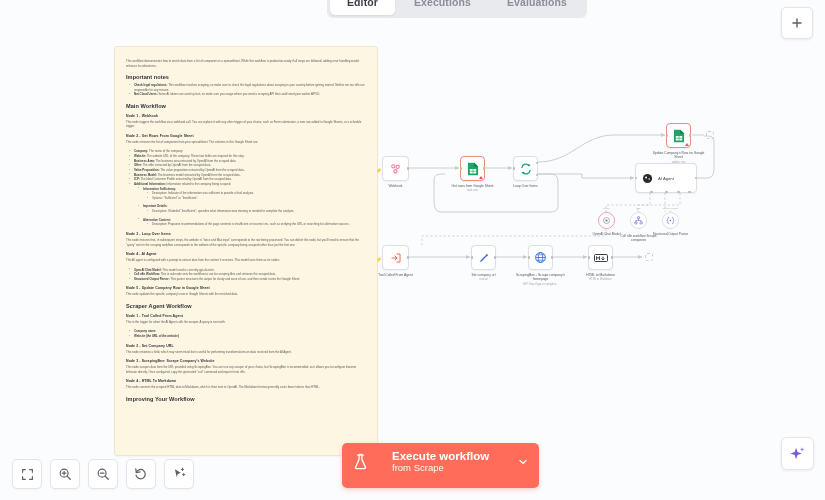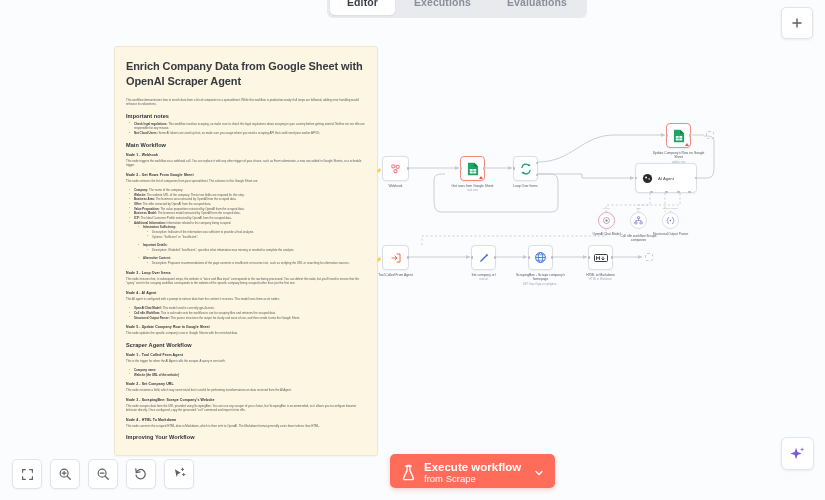--- a/index.html
+++ b/index.html
@@ -138,42 +138,40 @@
     width: 30px; height: 30px; background: #fff;
     border: 1px solid #e2e4e9; border-radius: 5px;
     display: flex; align-items: center; justify-content: center;
     cursor: pointer; box-shadow: 0 1px 2px rgba(0,0,0,.04);
   }
 
   
   .exec {
     position: absolute; left: 342px; bottom: 12px;
     background: #ff6d5a; border-radius: 5px;
-    display: flex; align-items: center; gap: 8px;
-    padding: 7px 10px 3px 11px; cursor: pointer;
+    display: flex; align-items: center; gap: 24px;
+    padding: 7px 10px 14px 11px; cursor: pointer;
     box-shadow: 0 2px 5px rgba(255,109,90,.3);
-    margin-left: 48px;
   }
   .exec-txt { color: #fff; line-height: 1.15; }
   .exec-main { font-size: 11.5px; font-weight: 600; display: block; }
   .exec-sub { font-size: 9.5px; font-weight: 400; display: block; opacity: .95; }
 </style>
 </head>
 <body>
 
 <div id="app">
 
   <div class="tabbar">
     <div class="tab active">Editor</div>
     <div class="tab">Executions</div>
     <div class="tab">Evaluations</div>
   </div>
 
   <div class="doc">
-    <div class="doc-title">Enrich Company Data from Google Sheet with OpenAI Scraper Agent</div>
     <p class="body">This workflow demonstrates how to enrich data from a list of companies in a spreadsheet. While this workflow is production-ready if all steps are followed, adding error handling would enhance its robustness.</p>
 
     <h2>Important notes</h2>
     <ul>
       <li><b>Check legal regulations:</b> <span>This workflow involves scraping, so make sure to check the legal regulations about scraping in your country before getting started. Neither we nor n8n are responsible for any misuse.</span></li>
       <li><b>Not Cloud Users:</b> <span>Some AI tokens are used up fast, so make sure you usage where you need a scraping API that could send your worker API ID.</span></li>
     </ul>
 
     <h2>Main Workflow</h2>
 

